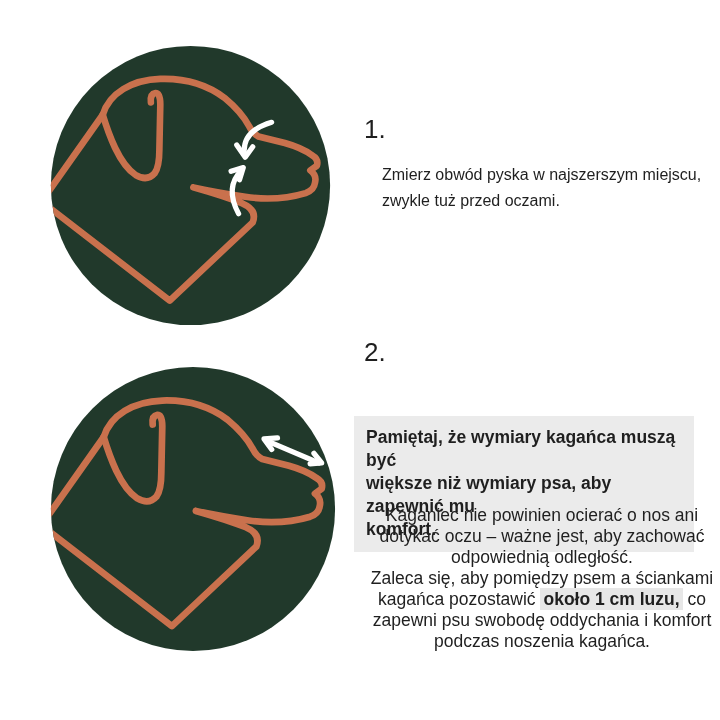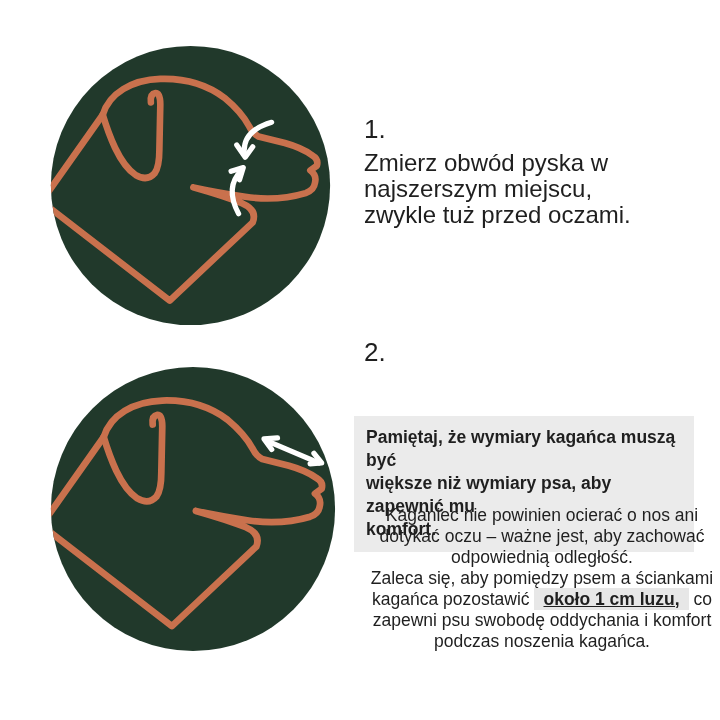--- a/index.html
+++ b/index.html
@@ -18,31 +18,31 @@
   #ill1{left:49px;top:44px;width:283px;height:283px;}
   #ill2{left:49px;top:365px;width:288px;height:288px;}
   .ill svg{display:block;width:100%;height:100%;}
   .dogline{fill:none;stroke:var(--orange);stroke-width:7;stroke-linecap:round;stroke-linejoin:round;}
   .arrow{fill:none;stroke:#ffffff;stroke-width:5.5;stroke-linecap:round;stroke-linejoin:round;}
 
   .step{position:absolute;left:364px;width:356px;}
   #step1{top:114px;}
   #step2{top:337px;}
   .step .num{font-size:26px;line-height:30px;margin:0 0 6px 0;font-weight:400;}
-  .step p{margin:0;font-size:24px;line-height:26px;white-space:pre-line;}
+  .step p{margin:18px;font-size:16px;line-height:26px;white-space:pre-line;}
 
   .box{
     position:absolute;left:354px;top:416px;width:340px;box-sizing:border-box;
     background:var(--boxgray);padding:10px 8px 11px 12px;
   }
   .box p{margin:0;font-weight:bold;font-size:17.5px;line-height:23px;white-space:pre-line;}
 
   .note{position:absolute;left:364px;top:505px;width:356px;font-size:17.5px;line-height:21px;}
   .note p{margin:0;white-space:pre-line;text-align:center;}
-  .note .hl{background:var(--hl);font-weight:bold;padding:1px 9px;text-decoration:underline;}
+  .note .hl{background:var(--hl);font-weight:bold;padding:1px 3px;}
 </style>
 </head>
 <body>
 
 <div class="canvas">
 
   <figure class="ill" id="ill1">
     <svg viewBox="0 0 300 300">
       <clipPath id="clip1">
           <circle cx="150" cy="150" r="148"></circle>

